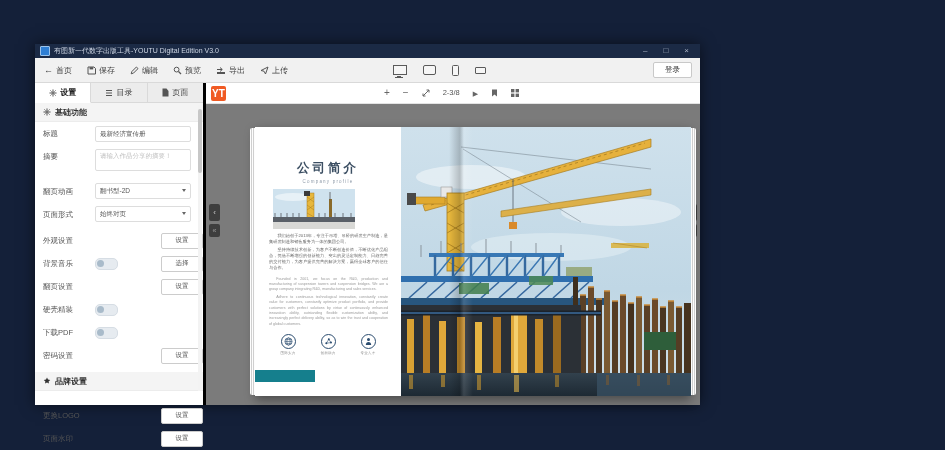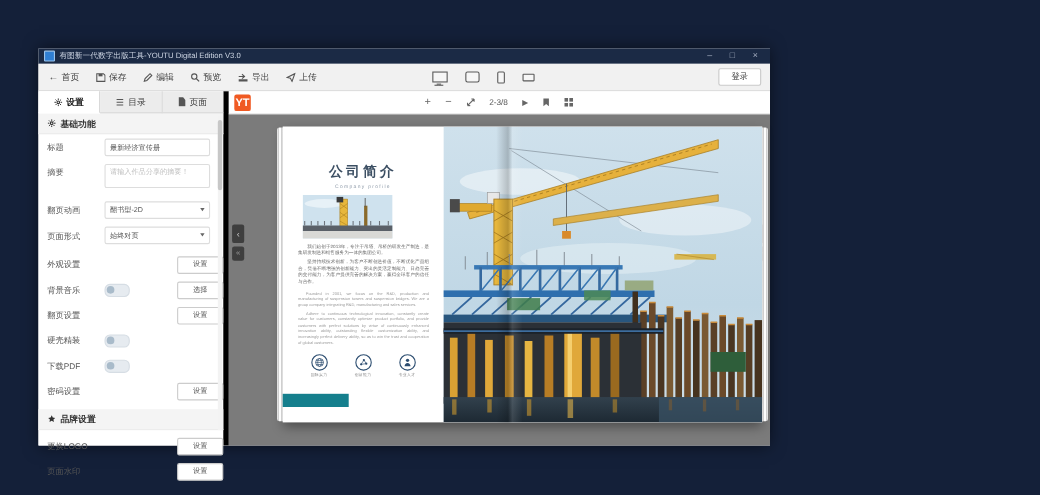--- a/index.html
+++ b/index.html
@@ -27,21 +27,21 @@
   .dev.desktop{width:12px;height:8px;position:relative;}
   .dev.desktop:after{content:"";position:absolute;left:3px;bottom:-3px;width:4px;height:1px;background:#5a5a5a;box-shadow:-2px 1px 0 #5a5a5a,2px 1px 0 #5a5a5a;}
   .dev.tablet{width:11px;height:8px;border-radius:2px;}
   .dev.phone{width:5px;height:9px;border-radius:1.5px;}
   .dev.mini{width:9px;height:5px;border-radius:1px;}
   .login{position:absolute;right:8px;top:4px;height:14px;padding:0 11px;background:#fff;border:1px solid #c9c9c9;
          border-radius:2px;font-size:7.5px;color:#333;display:flex;align-items:center;}
   
   .bodyrow{flex:1;display:flex;min-height:0;}
   
-  .sidebar{width:168px;background:#fff;border-right:5px solid #000000;position:relative;flex:none;}
+  .sidebar{width:168px;background:#fff;border-right:3px solid #000000;position:relative;flex:none;}
   .tabs{display:flex;height:20px;}
   .tab{flex:1;display:flex;align-items:center;justify-content:center;gap:3px;background:#ececec;
        border-bottom:1px solid #d9d9d9;border-right:1px solid #d9d9d9;font-size:8px;color:#444;}
   .tab:last-child{border-right:none;}
   .tab.active{background:#fff;border-bottom-color:#fff;font-weight:bold;color:#222;}
   .sec{height:18px;background:#f4f4f4;display:flex;align-items:center;gap:4px;padding:0 8px;
        font-size:8px;font-weight:bold;color:#333;border-bottom:1px solid #ececec;}
   .frow{display:flex;align-items:flex-start;padding:4px 12px 3px 8px;}
   .frow .lbl{width:52px;font-size:7.5px;color:#555;padding-top:3px;flex:none;}
   .frow input,.frow textarea{flex:1;border:1px solid #ddd;border-radius:2px;font-size:6.5px;color:#555;
@@ -72,21 +72,21 @@
   .brandsub{font-size:3.5px;color:#b5b5b5;letter-spacing:.6px;margin-top:1px;}
   .vctrls{position:absolute;left:178px;top:0;height:100%;display:flex;align-items:center;gap:13px;color:#666;}
   .vc{font-size:10px;color:#666;display:flex;align-items:center;line-height:1;}
   .vc.pg{font-size:7.5px;color:#555;}
   .vc svg{display:block;}
   .canvasarea{flex:1;background:#7b7b7b;position:relative;min-height:0;}
   .navtab{position:absolute;width:11px;height:17px;background:#3e3e3e;border-radius:2px;color:#c9c9c9;
        display:flex;align-items:center;justify-content:center;font-size:8px;}
   .navtab.small{height:13px;font-size:7px;color:#9a9a9a;}
   
-  .spread{position:absolute;left:49px;top:11px;width:436px;height:269px;background:#fff;
+  .spread{position:absolute;left:49px;top:23px;width:436px;height:269px;background:#fff;
        box-shadow:0 4px 10px rgba(0,0,0,.4);}
   .edge{position:absolute;top:1px;bottom:1px;width:5px;
        background:repeating-linear-gradient(90deg,#fdfdfd 0,#fdfdfd 1px,#cfcfcf 1px,#cfcfcf 2px);}
   .edge.left{left:-5px;border-radius:2px 0 0 2px;}
   .edge.right{right:-5px;border-radius:0 2px 2px 0;}
   .photo{position:absolute;left:146px;top:0;width:290px;height:269px;overflow:hidden;}
   .fold{position:absolute;left:194px;top:0;width:24px;height:269px;z-index:6;
        background:linear-gradient(90deg,rgba(0,0,0,0) 0%,rgba(0,0,0,.20) 45%,rgba(255,255,255,.12) 62%,rgba(0,0,0,0) 100%);}
   .lpage{position:absolute;left:0;top:0;width:146px;height:269px;}
   .lp-head{margin-top:33px;text-align:center;font-size:12.5px;letter-spacing:3px;color:#3c4f63;font-weight:bold;}
@@ -250,21 +250,21 @@
         <span class="lbl">密码设置</span>
         <div class="sbtn">设置</div>
       </div>
 
       <div class="sec" style="margin-top:5px;font-family:Liberation Mono, monospace;">
         <svg width="8" height="8" viewBox="0 0 8 8">
             <path d="M4 .6l1 2 2.2.3-1.6 1.5.4 2.2L4 5.5 2 6.6l.4-2.2L.8 2.9 3 2.6z" fill="#333"></path>
           </svg>
         <span>品牌设置</span>
       </div>
-      <div class="srow" style="margin-top:3px;">
+      <div class="srow" style="margin-top:13px;">
         <span class="lbl">更换LOGO</span>
         <div class="sbtn">设置</div>
       </div>
       <div class="srow">
         <span class="lbl">页面水印</span>
         <div class="sbtn">设置</div>
       </div>
 
       <div class="scrollbar">
           <div class="scrollthumb"></div>

